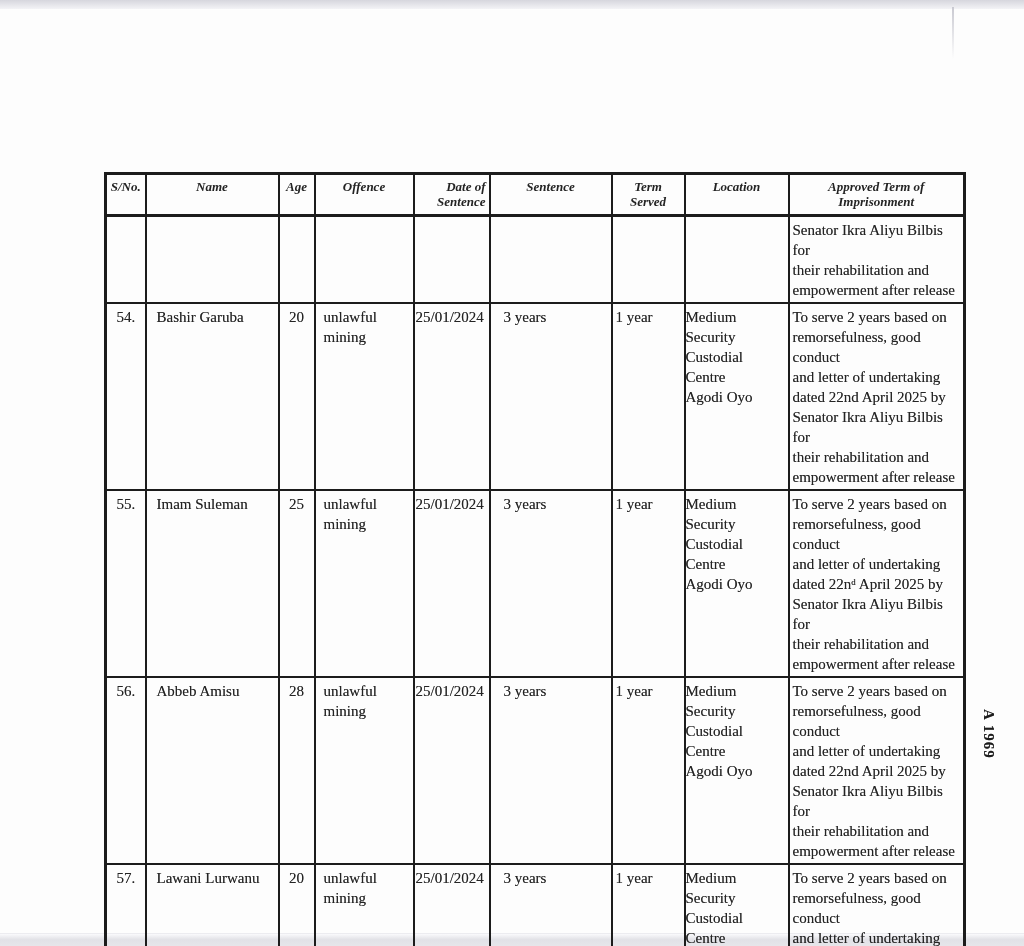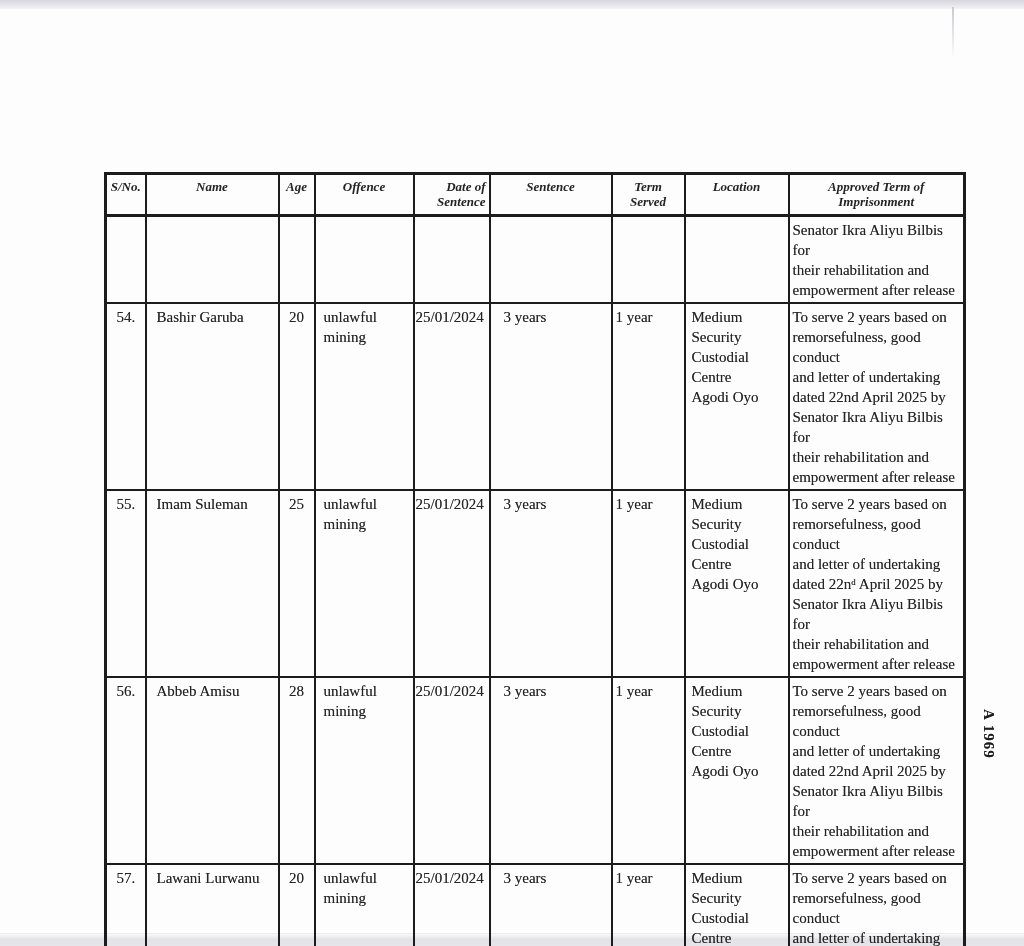--- a/index.html
+++ b/index.html
@@ -51,21 +51,21 @@
   }
   th.h-date { text-align: right; padding-right: 3px; }
   .pre { white-space: pre-line; }
   .c-sno  { text-align: center; }
   .c-name { padding-left: 10px; }
   .c-age  { text-align: center; margin-left: 48px; }
   .c-off  { padding-left: 8px; }
   .c-date { text-align: left; padding-left: 1px; padding-right: 1px; }
   .c-sent { padding-left: 13px; }
   .c-term { }
-  .c-loc  { padding-left: 6px; padding-right: 1px; }
+  .c-loc  { padding-left: 0; padding-right: 1px; }
   .c-app  { padding-left: 3px; padding-right: 2px; }
   .page-number {
     position: absolute; left: 980px; top: 709px;
     writing-mode: vertical-rl;
     font-weight: bold;
     font-size: 15px;
     letter-spacing: 1px;
     color: #1d1d1d;
     text-shadow: 0 0 0.5px rgba(30,30,30,0.5);
   }

